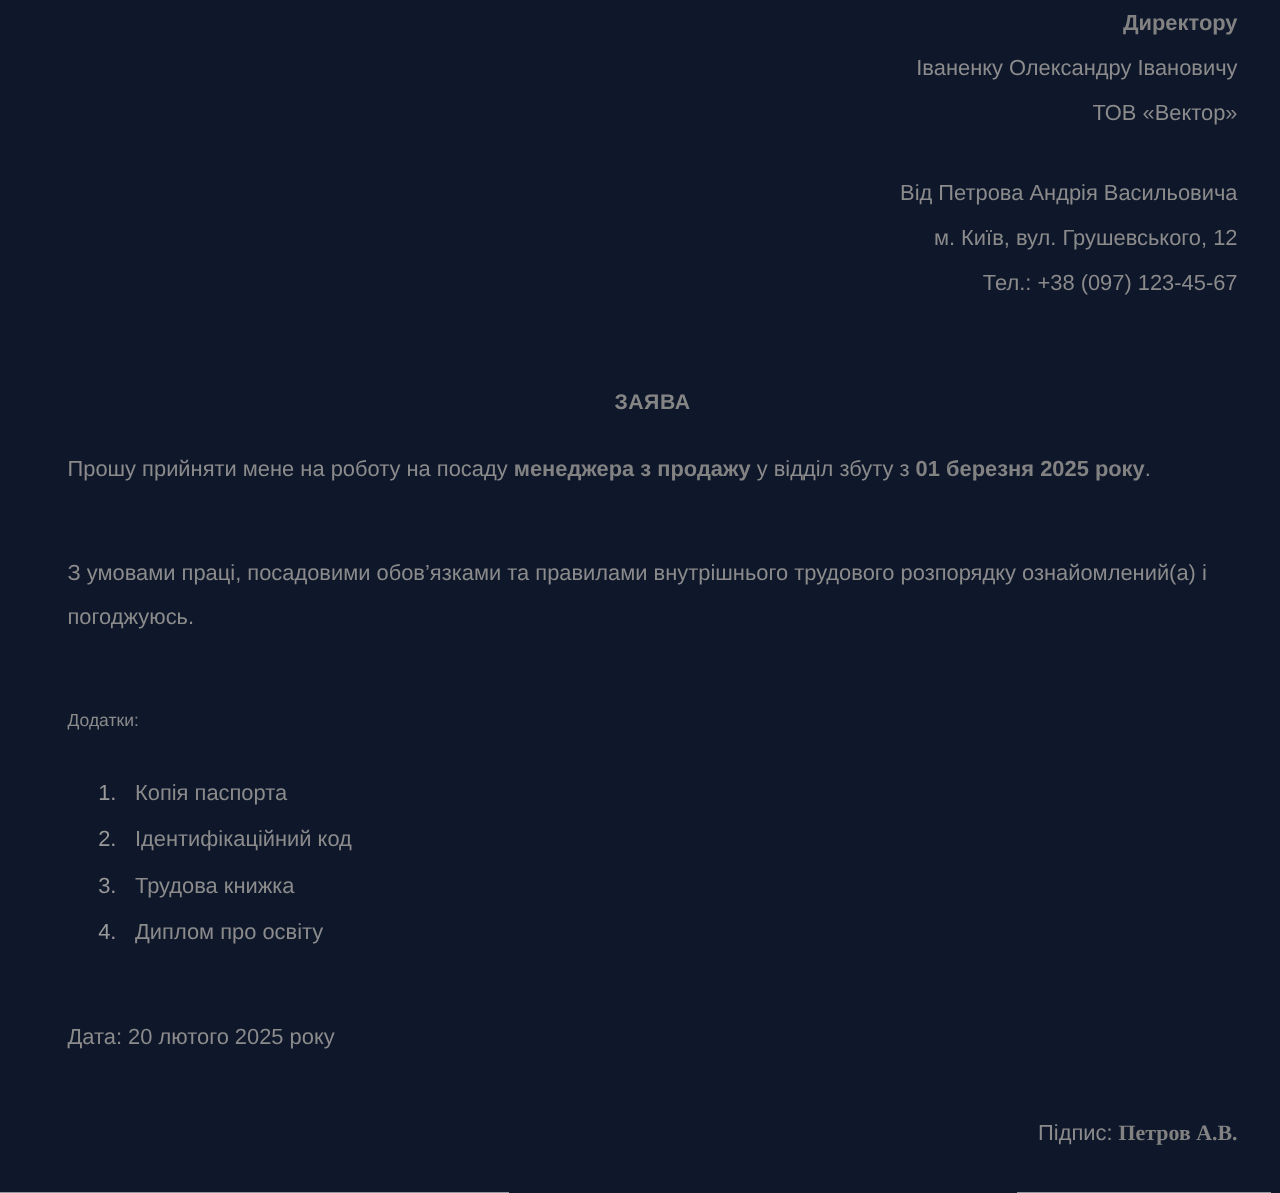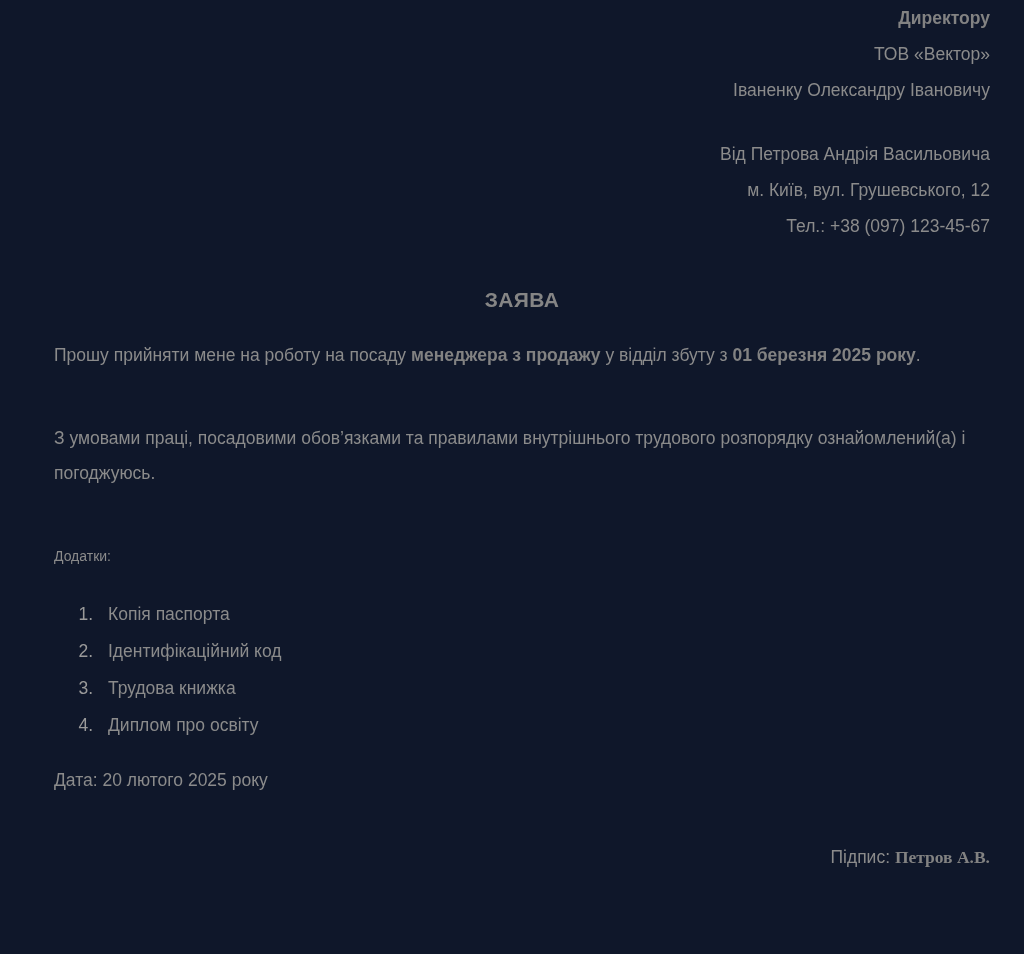--- a/index.html
+++ b/index.html
@@ -35,25 +35,25 @@
   }
   .addr-block .strong {
     font-weight: bold;
     color: #828282;
   }
   .spacer-addr { height: 28px; }
 
   
   .doc-title {
     text-align: center;
-    font-size: 21px;
+    font-size: 17px;
     font-weight: bold;
     color: #858585;
     letter-spacing: 0.4px;
-    margin-top: 44px;
+    margin-top: 68px;
   }
 
   
   .para {
     font-size: 17.5px;
     line-height: 35px;
     text-align: left;
     margin-top: 26px;
   }
   .para b {
@@ -78,21 +78,21 @@
     padding-left: 10px;
   }
   ol.attach-list li::marker {
     color: #9a9a9a;
   }
 
   
   .date-line {
     font-size: 17.5px;
     line-height: 35px;
-    margin-top: 19px;
+    margin-top: 48px;
   }
   .sign-line {
     font-size: 17.5px;
     line-height: 35px;
     text-align: right;
     margin-top: 42px;
   }
   .sign-line b {
     font-weight: bold;
     color: #828282;
@@ -100,22 +100,22 @@
   }
 </style>
 </head>
 <body>
 
 <div class="page">
   <div class="content">
 
     <div class="addr-block">
       <div class="strong">Директору</div>
+      <div>Іваненку Олександру Івановичу</div>
       <div>ТОВ «Вектор»</div>
-      <div>Іваненку Олександру Івановичу</div>
     </div>
 
     <div class="spacer-addr"></div>
 
     <div class="addr-block">
       <div>Від Петрова Андрія Васильовича</div>
       <div>м. Київ, вул. Грушевського, 12</div>
       <div>Тел.: +38 (097) 123-45-67</div>
     </div>
 

